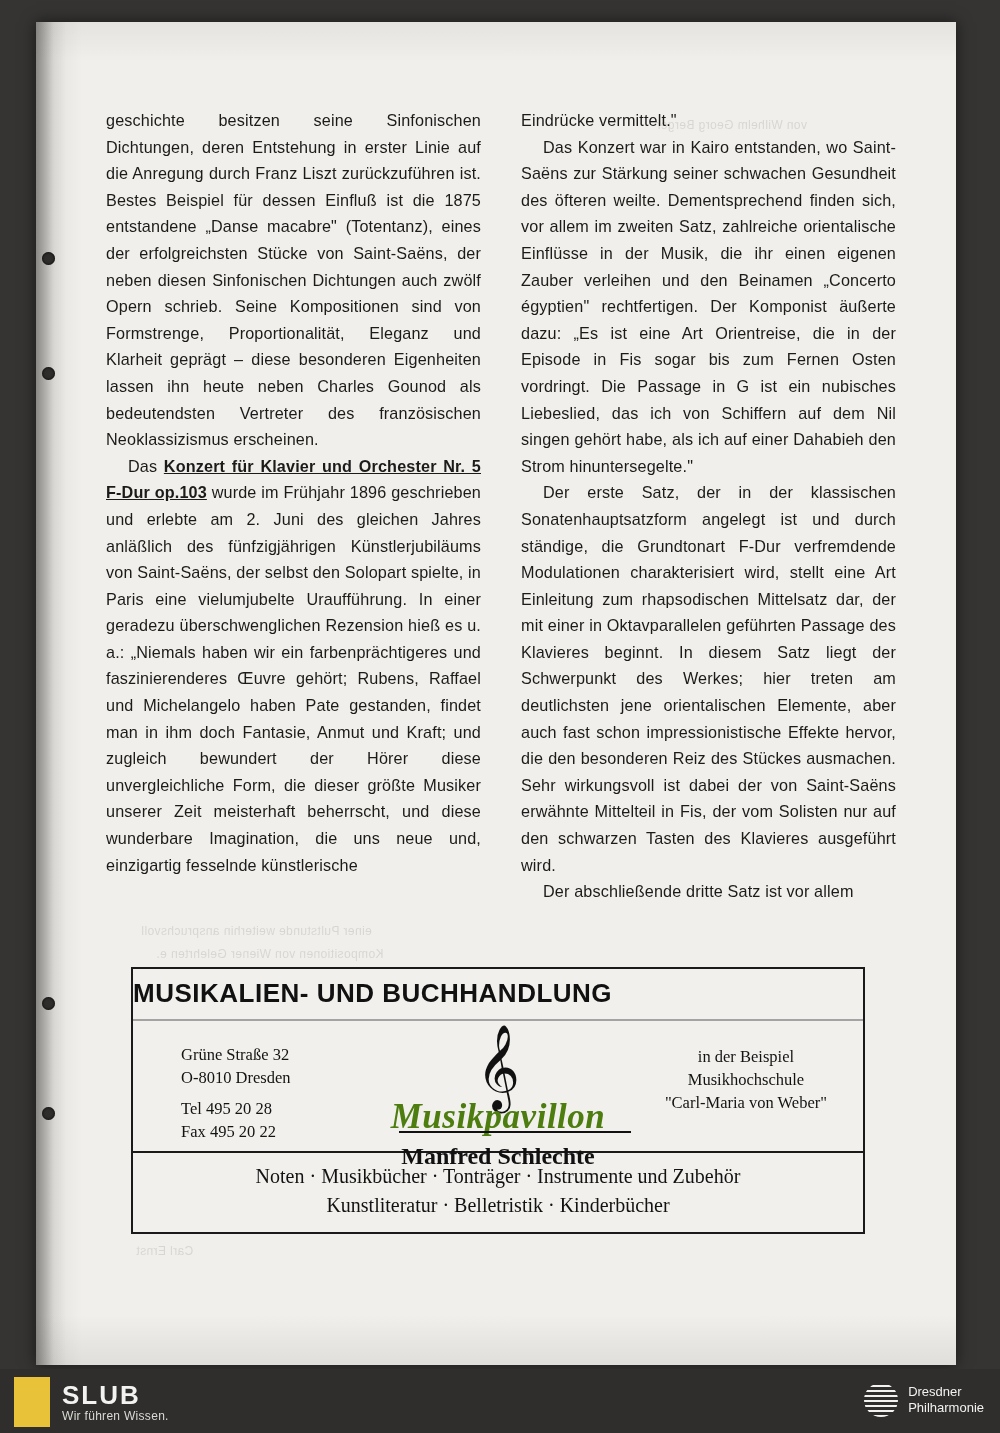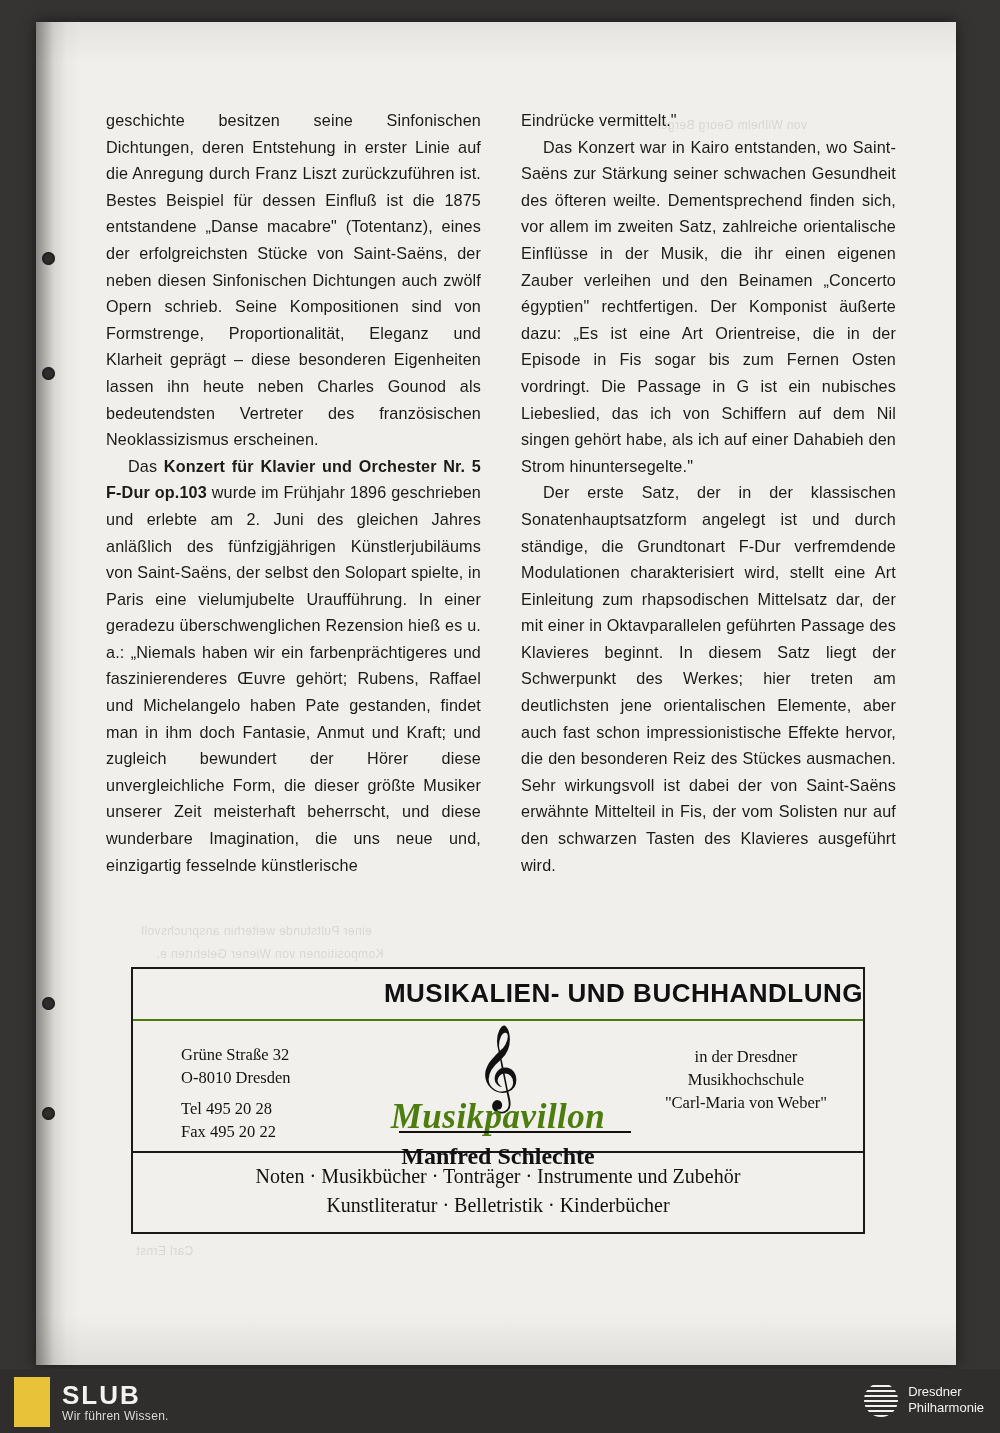--- a/index.html
+++ b/index.html
@@ -98,34 +98,35 @@
     line-height: 26.6px;
     color: #1c1b1a;
     text-align: justify;
     text-justify: inter-word;
     letter-spacing: 0.15px;
   }
   .col p + p { text-indent: 22px; }
   .col p.noindent { text-indent: 0; }
   .col b {
     font-weight: bold;
+    text-decoration: underline;
   }
 
   
   .ad {
     position: absolute;
     left: 95px;
     top: 945px;
     width: 730px;
     border: 2px solid #1a1a1a;
     background: #f1f0ec;
   }
   .ad-title {
-    border-bottom: 2px solid #4d7c0f;
-    text-align: right;
+    border-bottom: 2px solid #a3a3a3;
+    text-align: left;
     font-family: "Liberation Sans", sans-serif;
     font-weight: bold;
     font-size: 26px;
     letter-spacing: 0.5px;
     padding: 9px 0 10px 0;
     color: #111;
   }
   .ad-body {
     position: relative;
     height: 130px;
@@ -288,20 +289,21 @@
         <p class="noindent">geschichte besitzen seine Sinfonischen Dichtungen, deren Entstehung in erster Linie auf die Anregung durch Franz Liszt zurückzuführen ist. Bestes Beispiel für dessen Einfluß ist die 1875 entstandene „Danse macabre" (Totentanz), eines der erfolgreichsten Stücke von Saint-Saëns, der neben diesen Sinfonischen Dichtungen auch zwölf Opern schrieb. Seine Kompositionen sind von Formstrenge, Proportionalität, Eleganz und Klarheit geprägt – diese besonderen Eigenheiten lassen ihn heute neben Charles Gounod als bedeutendsten Vertreter des französischen Neoklassizismus erscheinen.</p>
         <p>
           <span>Das </span><b>Konzert für Klavier und Orchester Nr. 5 F-Dur op.103</b><span> wurde im Frühjahr 1896 geschrieben und erlebte am 2. Juni des gleichen Jahres anläßlich des fünfzigjährigen Künstlerjubiläums von Saint-Saëns, der selbst den Solopart spielte, in Paris eine vielumjubelte Uraufführung. In einer geradezu überschwenglichen Rezension hieß es u. a.: „Niemals haben wir ein farbenprächtigeres und faszinierenderes Œuvre gehört; Rubens, Raffael und Michelangelo haben Pate gestanden, findet man in ihm doch Fantasie, Anmut und Kraft; und zugleich bewundert der Hörer diese unvergleichliche Form, die dieser größte Musiker unserer Zeit meisterhaft beherrscht, und diese wunderbare Imagination, die uns neue und, einzigartig fesselnde künstlerische</span>
         </p>
       </div>
 
       <div class="col col-right">
         <p class="noindent">Eindrücke vermittelt."</p>
         <p>Das Konzert war in Kairo entstanden, wo Saint-Saëns zur Stärkung seiner schwachen Gesundheit des öfteren weilte. Dementsprechend finden sich, vor allem im zweiten Satz, zahlreiche orientalische Einflüsse in der Musik, die ihr einen eigenen Zauber verleihen und den Beinamen „Concerto égyptien" rechtfertigen. Der Komponist äußerte dazu: „Es ist eine Art Orientreise, die in der Episode in Fis sogar bis zum Fernen Osten vordringt. Die Passage in G ist ein nubisches Liebeslied, das ich von Schiffern auf dem Nil singen gehört habe, als ich auf einer Dahabieh den Strom hinuntersegelte."</p>
         <p>Der erste Satz, der in der klassischen Sonatenhauptsatzform angelegt ist und durch ständige, die Grundtonart F-Dur verfremdende Modulationen charakterisiert wird, stellt eine Art Einleitung zum rhapsodischen Mittelsatz dar, der mit einer in Oktavparallelen geführten Passage des Klavieres beginnt. In diesem Satz liegt der Schwerpunkt des Werkes; hier treten am deutlichsten jene orientalischen Elemente, aber auch fast schon impressionistische Effekte hervor, die den besonderen Reiz des Stückes ausmachen. Sehr wirkungsvoll ist dabei der von Saint-Saëns erwähnte Mittelteil in Fis, der vom Solisten nur auf den schwarzen Tasten des Klavieres ausgeführt wird.</p>
+        <p>Der abschließende dritte Satz ist vor allem</p>
       </div>
 
     </div>
 
     <div class="ad">
       <div class="ad-title">MUSIKALIEN- UND BUCHHANDLUNG</div>
       <div class="ad-body">
 
         <div class="ad-addr">
           <div>Grüne Straße 32</div>
@@ -311,21 +313,21 @@
           <div>Fax 495 20 22</div>
         </div>
 
         <div class="ad-center">
           <div class="clef">𝄞</div>
           <div class="ad-brand">Musikpavillon</div>
           <div class="ad-person">Manfred Schlechte</div>
         </div>
 
         <div class="ad-right">
-          <div>in der Dresdner</div>
+          <div>in der Beispiel</div>
           <div>Musikhochschule</div>
           <div>"Carl-Maria von Weber"</div>
         </div>
 
       </div>
       <div class="ad-foot">
         <div>Noten · Musikbücher · Tonträger · Instrumente und Zubehör</div>
         <div>Kunstliteratur · Belletristik · Kinderbücher</div>
       </div>
     </div>

